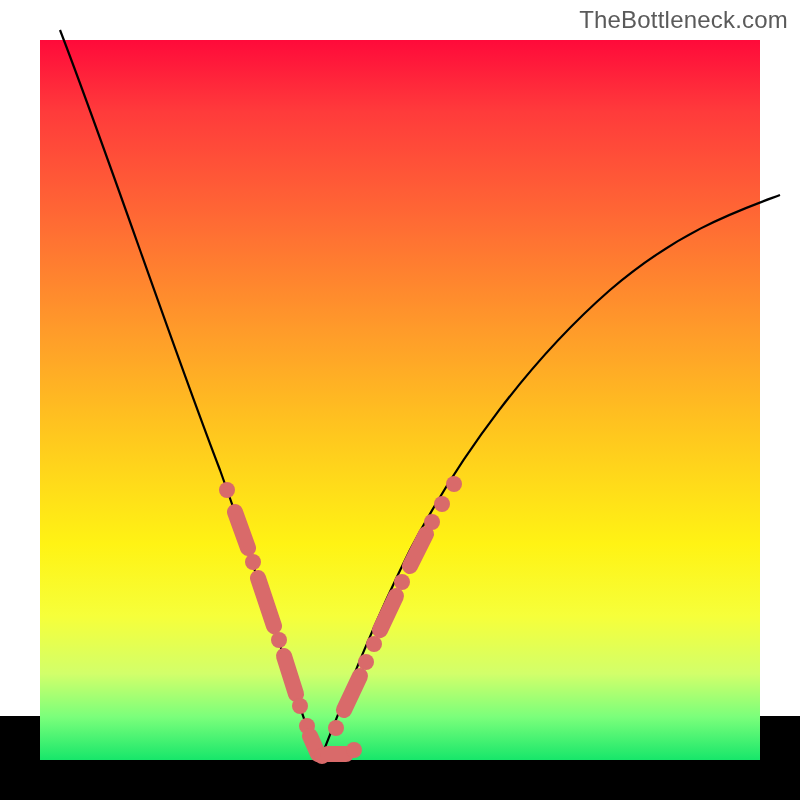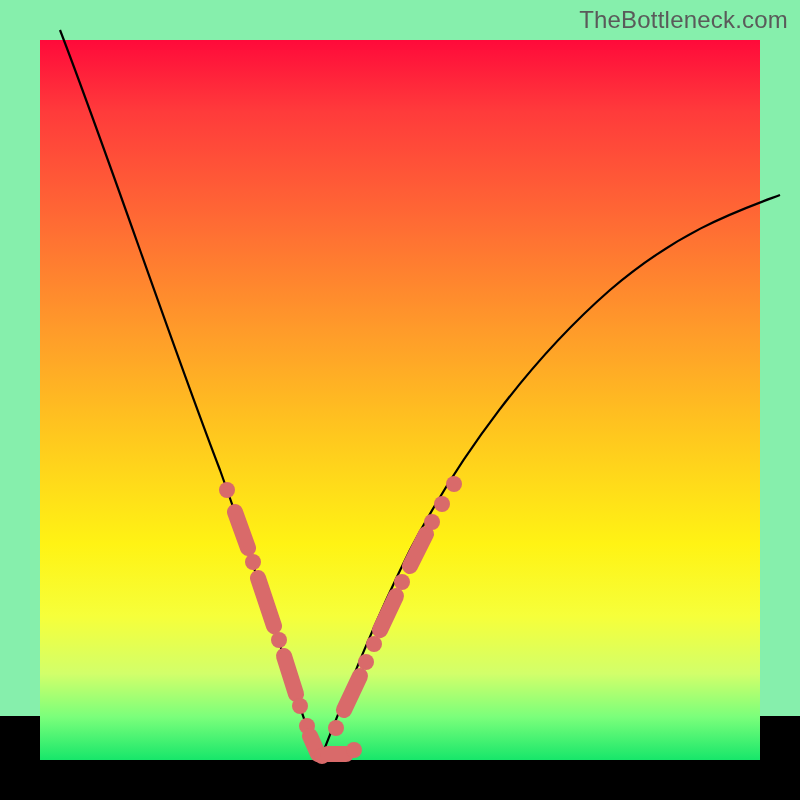--- a/index.html
+++ b/index.html
@@ -1,21 +1,21 @@
 <!DOCTYPE html>
 <html><head>
 <meta charset="utf-8">
 <style>
   * { margin: 0; padding: 0; box-sizing: border-box; }
   html, body { width: 800px; height: 800px; overflow: hidden; background: #000; }
   .frame {
     position: absolute;
     left: 0; top: 0;
     width: 800px; height: 716px;
-    background: #86efac;
+    background: #ffffff;
   }
   .plot {
     position: absolute;
     left: 40px; top: 40px;
     width: 720px; height: 720px;
     background: linear-gradient(to bottom,
       #ff0a3a 0%,
       #ff3b3b 10%,
       #ff6a34 25%,
       #ff9a2a 40%,

